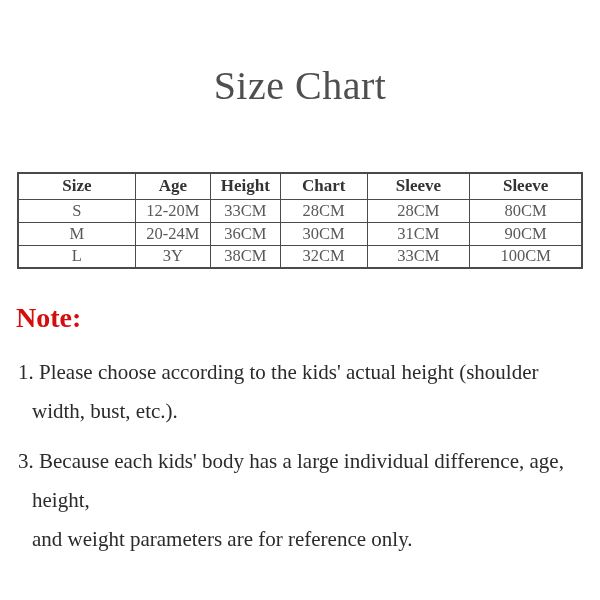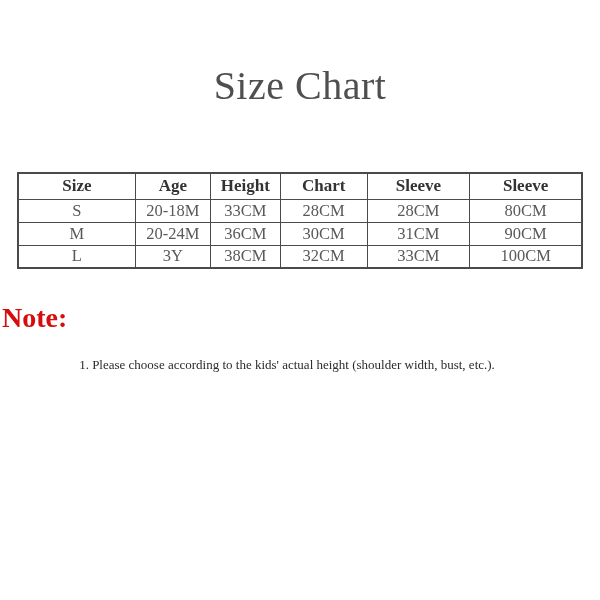--- a/index.html
+++ b/index.html
@@ -60,38 +60,37 @@
     color: var(--header-text);
   }
   table.size-table td {
     height: 23px;
     font-size: 16.5px;
     font-weight: 400;
     color: var(--cell-text);
   }
   .notes {
     margin: 32px 0 0 0;
-    padding: 0 30px 0 2px;
+    padding: 0 30px 0 16px;
   }
   .notes-heading {
     margin: 0 0 18px 0;
     font-size: 28px;
     font-weight: 700;
     color: var(--note-heading);
     line-height: 1.2;
   }
   .note {
     margin: 0 0 10px 0;
-    font-size: 13px;
+    font-size: 21px;
     line-height: 1.88;
     color: var(--body-text);
     white-space: pre-line;
     padding-left: 16px;
     text-indent: -14px;
-    text-align: center;
   }
 </style>
 </head>
 <body>
 
 <main class="page">
 
   <h1 class="title">Size Chart</h1>
 
   <table class="size-table">
@@ -109,21 +108,21 @@
           <th>Age</th>
           <th>Height</th>
           <th>Chart</th>
           <th>Sleeve</th>
           <th>Sleeve</th>
         </tr>
     </thead>
     <tbody id="size-table-body">
         <tr>
           <td>S</td>
-          <td>20-18M</td>
+          <td>12-20M</td>
           <td>33CM</td>
           <td>28CM</td>
           <td>28CM</td>
           <td>80CM</td>
         </tr>
         <tr>
           <td>M</td>
           <td>20-24M</td>
           <td>36CM</td>
           <td>30CM</td>
@@ -137,15 +136,17 @@
           <td>32CM</td>
           <td>33CM</td>
           <td>100CM</td>
         </tr>
       </tbody>
   </table>
 
   <section class="notes">
     <h2 class="notes-heading">Note:</h2>
     <p class="note">1. Please choose according to the kids' actual height (shoulder width, bust, etc.).</p>
+    <p class="note">3. Because each kids' body has a large individual difference, age, height,
+and weight parameters are for reference only.</p>
   </section>
 
 </main>
 
 </body></html>

